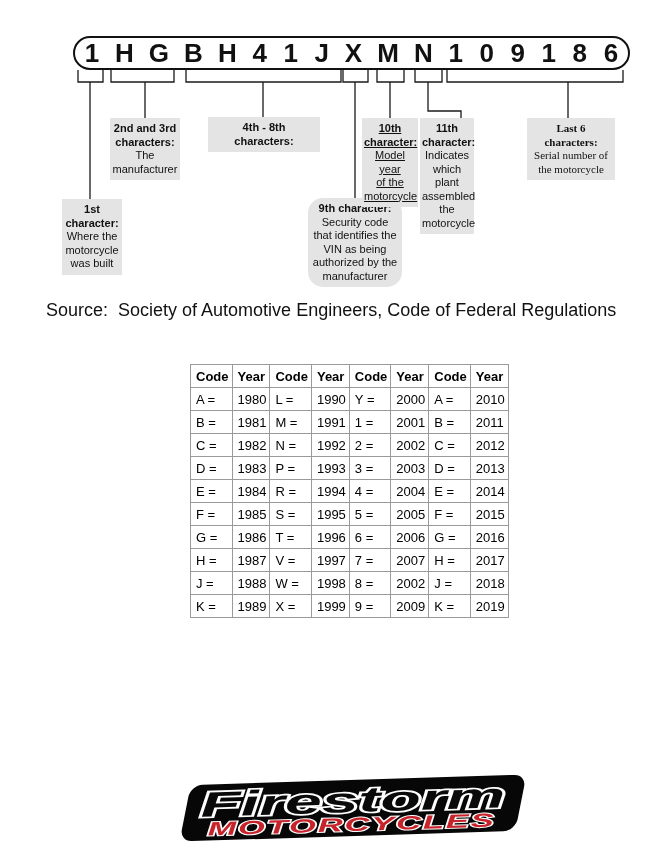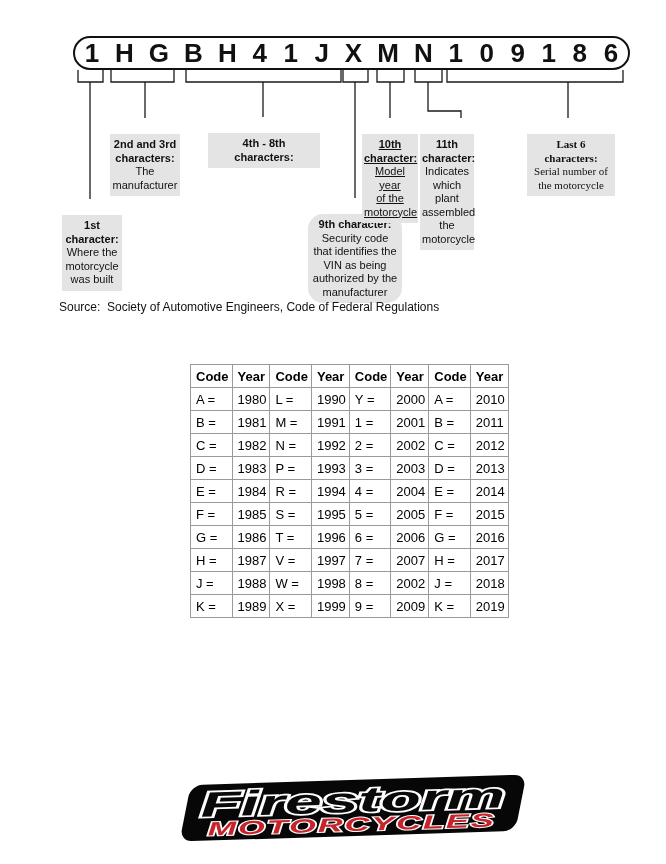--- a/index.html
+++ b/index.html
@@ -18,34 +18,34 @@
     font-weight:bold;font-size:26px;line-height:30px;color:#111;
     flex:0 0 auto;text-align:center;min-width:16px;
   }
   
   .connector-svg{position:absolute;left:0;top:0;width:666px;height:320px;}
   .connector-svg path{fill:none;stroke:#1a1a1a;stroke-width:1.3;}
   
   .segment{
     position:absolute;background:#e4e4e4;
     font-size:11px;line-height:13.5px;text-align:center;
-    padding:4px 2px;box-sizing:border-box;margin-top:16px;
+    padding:4px 2px;box-sizing:border-box;
   }
   .seg-title{font-weight:bold;white-space:pre-line;}
   .seg-body{white-space:pre-line;}
   .seg-1{left:62px;top:199px;width:60px;}
   .seg-2{left:110px;top:118px;width:70px;}
   .seg-3{left:208px;top:117px;width:112px;}
   .seg-4{left:308px;top:198px;width:94px;border-radius:15px;}
   .seg-5{left:362px;top:118px;width:56px;text-decoration:underline;}
   .seg-6{left:420px;top:118px;width:54px;}
   .seg-7{left:527px;top:118px;width:88px;font-family:Liberation Serif, serif;}
   
   .source-note{
-    position:absolute;left:59px;top:300px;font-size:12px;color:#111;white-space:pre;
+    position:absolute;left:46px;top:300px;font-size:18px;color:#111;white-space:pre;
   }
   
   .year-table{
     position:absolute;left:190px;top:364px;border-collapse:collapse;
     font-size:13px;color:#000000;
   }
   .year-table th,.year-table td{
     border:1px solid #9a9a9a;height:23px;text-align:left;
     padding:0 3px 0 5px;box-sizing:border-box;white-space:pre;
   }

